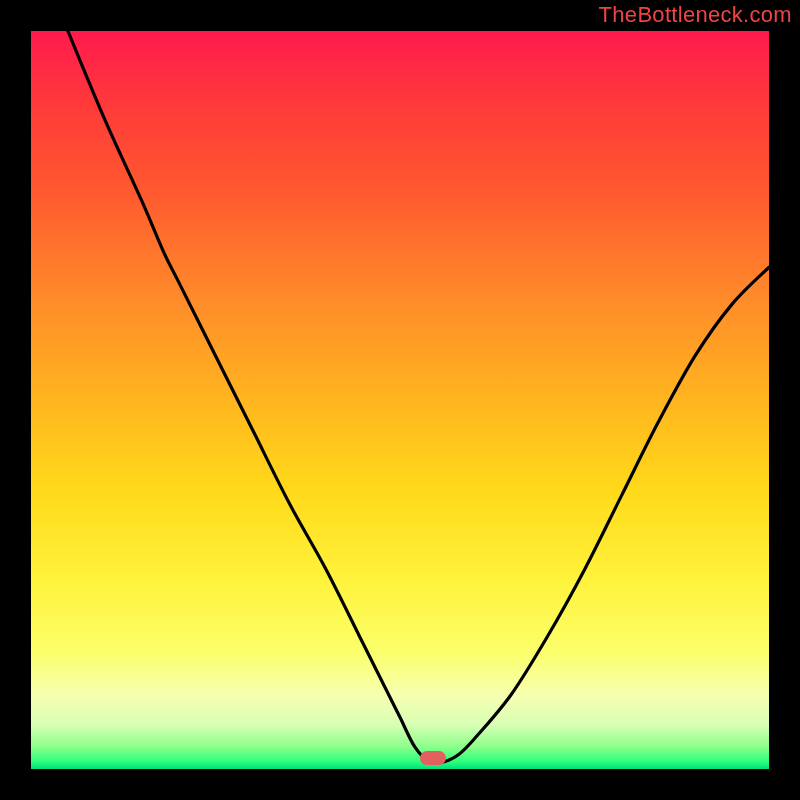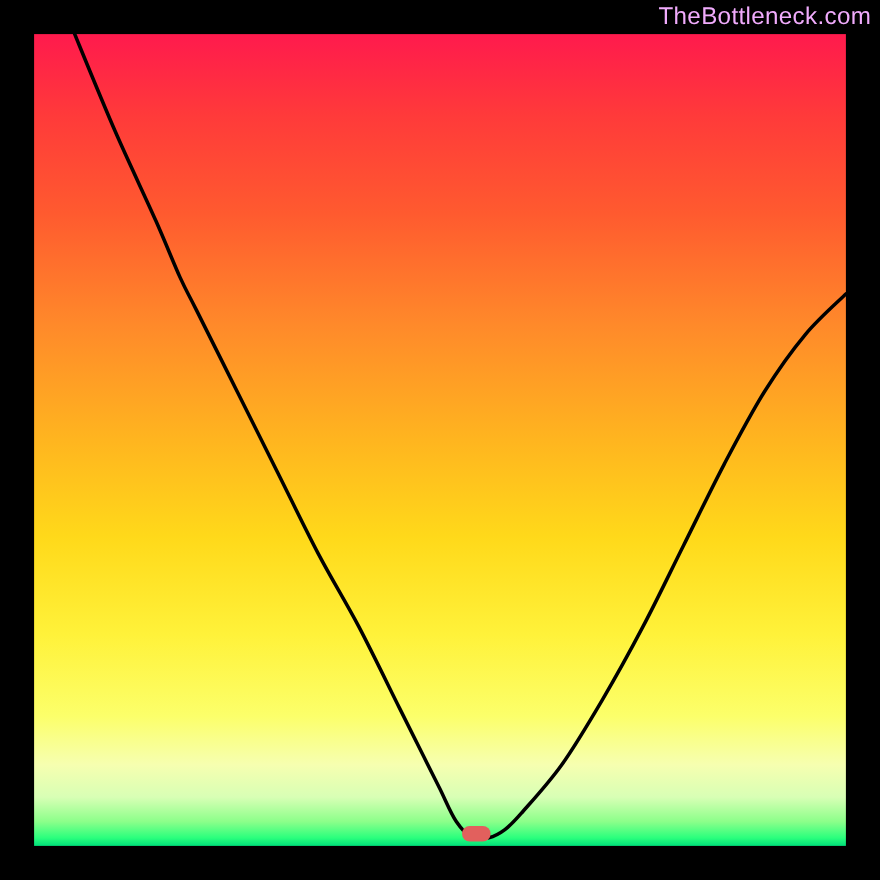--- a/index.html
+++ b/index.html
@@ -14,21 +14,21 @@
   .frame {
     position: relative;
     width: 800px;
     height: 800px;
     background: #000;
   }
   .watermark {
     position: absolute;
     top: 2px;
     right: 8px;
-    color: #f0abfc;
+    color: #ef4444;
     font-size: 22px;
     font-weight: 500;
     letter-spacing: 0.3px;
     z-index: 5;
   }
   .plot-area {
     position: absolute;
     left: 31px;
     top: 31px;
     width: 738px;

